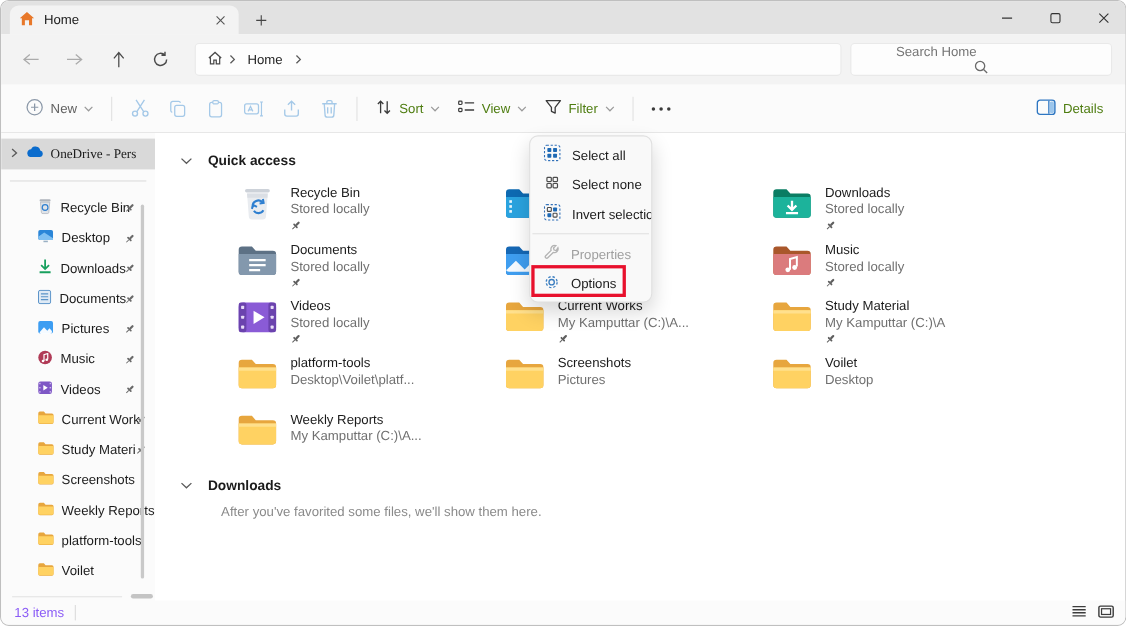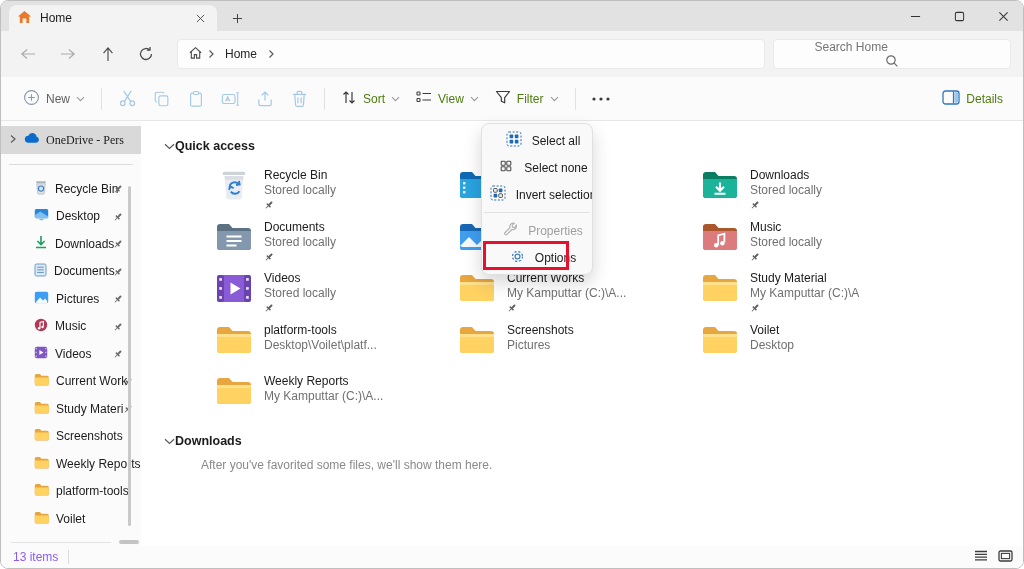--- a/index.html
+++ b/index.html
@@ -49,21 +49,21 @@
   .odlbl { white-space:nowrap; overflow:hidden; color:#1b1b1b; }
   .sdiv { height:1px; background:#dcdcdc; margin:10px 8px; }
   .srow { height:27.5px; display:flex; align-items:center; padding-left:33px; gap:7px; position:relative; }
   .slb { white-space:nowrap; overflow:hidden; color:#1b1b1b; flex:1; }
   .spin { position:absolute; right:18px; top:8px; }
   .vscroll { position:absolute; right:10px; top:65px; width:3px; height:340px; background:#c9c9c9; border-radius:2px; }
   .hscroll-track { position:absolute; left:10px; bottom:3px; width:100px; height:1px; background:#e3e3e3; }
   .hscroll-thumb { position:absolute; left:118px; bottom:2px; width:20px; height:4px; background:#c4c4c4; border-radius:2px; }
 
   .content { position:absolute; left:140px; top:120px; right:0; bottom:22px; background:#fff; overflow:hidden; }
-  .sec-h { display:flex; align-items:center; margin:16px 0 0 23px; height:17px; }
+  .sec-h { display:flex; align-items:center; gap:14px; margin:16px 0 0 23px; height:17px; }
   .sec-title { font-weight:bold; font-size:12.5px; color:#1b1b1b; }
   .grid { margin:14px 0 0 74px; display:grid; grid-template-columns:243px 243px 243px;
           grid-auto-rows:51.5px; }
   .tile { display:flex; gap:12px; align-items:flex-start; height:46px; }
   .tic { width:37px; height:34px; display:flex; align-items:center; justify-content:center; flex:0 0 37px; }
   .tname { color:#1b1b1b; line-height:15px; }
   .tsub { color:#707070; line-height:15px; white-space:nowrap; }
   .tpin { display:block; margin-top:1px; }
   .fav-empty { margin:8px 0 0 60px; color:#8a8a8a; }
 
@@ -72,21 +72,21 @@
                display:flex; align-items:center; padding:0 12px; }
   .scount { color:#8b5cf6; }
   .sdiv2 { width:1px; height:14px; background:#dcdcdc; margin-left:10px; }
   .sb-icons { margin-left:auto; display:flex; gap:10px; align-items:center; }
 
   
   .menu { position:absolute; left:480px; top:122px; width:112px; background:#f9f9f9;
           border:1px solid #e0e0e0; border-radius:8px; box-shadow:0 8px 18px rgba(0,0,0,.16);
           padding:3px 0; z-index:50; }
   .mitem { height:27px; display:flex; align-items:center; gap:10px; padding-left:12px;
-           white-space:nowrap; overflow:hidden; color:#1b1b1b;justify-content:center; }
+           white-space:nowrap; overflow:hidden; color:#1b1b1b; }
   .mitem.disabled { color:#9f9f9f; }
   .mdiv { height:1px; background:#e2e2e2; margin:4px 2px; }
   .redbox { position:absolute; left:1px; top:117px; width:86px; height:29px; border:3px solid #e8112d;
             z-index:60; pointer-events:none; }
 </style>
 </head>
 <body>
 
 <div class="win">
 

